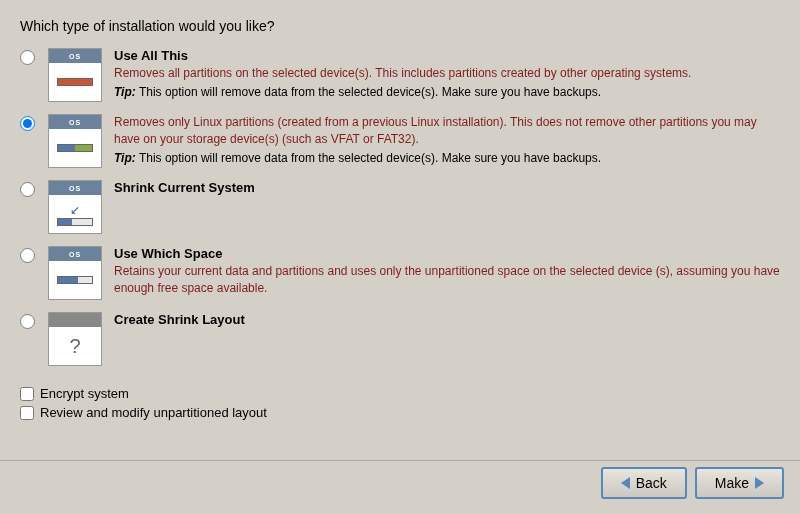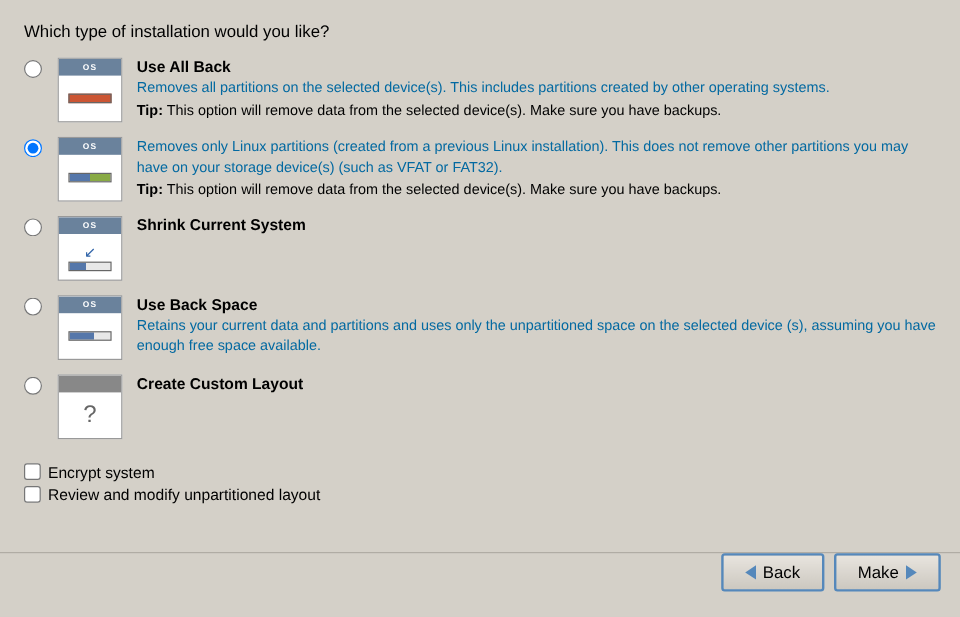--- a/index.html
+++ b/index.html
@@ -113,57 +113,58 @@
     }
 
     .option-title {
       font-weight: bold;
       font-size: 13px;
       margin-bottom: 2px;
     }
 
     .option-desc {
       font-size: 12px;
-      color: #0369a1;
+      color: #7f1d1d;
       line-height: 1.4;
       margin-bottom: 2px;
     }
 
     .option-tip {
       font-size: 12px;
       color: #000;
       margin-top: 3px;
     }
 
     .option-tip b {
       font-weight: bold;
+      font-style: italic;
     }
 
     .checkboxes-area {
       margin-top: 8px;
       display: flex;
       flex-direction: column;
       gap: 4px;
     }
 
     .checkbox-row {
       display: flex;
-      align-items: flex-start;
+      align-items: flex-end;
       gap: 6px;
       font-size: 13px;
     }
 
     .footer {
       height: 54px;
       background: #d4d0c8;
       border-top: 1px solid #b0aca4;
       display: flex;
-      align-items: flex-start;
+      align-items: flex-end;
       justify-content: flex-end;
-      padding: 0 16px;
+      padding: 15px 16px;
       gap: 8px;
     }
 
     .nav-button {
       display: flex;
       align-items: center;
       gap: 6px;
       padding: 6px 18px;
       background: linear-gradient(to bottom, #e8e4de, #ccc8c0);
       border: 2px solid #5588bb;
@@ -242,21 +243,21 @@
       <div class="icon-box">
         <div class="icon-top-bar">OS</div>
         <div class="icon-body">
           <div class="disk-graphic">
             <div class="disk-bar-full-red"></div>
           </div>
         </div>
       </div>
     </div>
     <div class="option-text">
-      <div class="option-title">Use All Back</div>
+      <div class="option-title">Use All This</div>
       <div class="option-desc">Removes all partitions on the selected device(s).  This includes partitions created by other operating systems.</div>
       <div class="option-tip">
         <b>Tip:</b> <span>This option will remove data from the selected device(s).  Make sure you have backups.</span>
       </div>
     </div>
   </div>
 
   <div class="option-row">
     <div class="radio-col">
       <input type="radio" name="install-type" id="replace-existing" checked="" style="">
@@ -307,39 +308,39 @@
       <div class="icon-box">
         <div class="icon-top-bar">OS</div>
         <div class="icon-body">
           <div class="disk-graphic">
             <div class="disk-bar-full" style="background: linear-gradient(to right, #5577aa 60%, #e8e8e8 40%);"></div>
           </div>
         </div>
       </div>
     </div>
     <div class="option-text">
-      <div class="option-title">Use Back Space</div>
+      <div class="option-title">Use Which Space</div>
       <div class="option-desc">Retains your current data and partitions and uses only the unpartitioned space on the selected device (s), assuming you have enough free space available.</div>
     </div>
   </div>
 
   <div class="option-row">
     <div class="radio-col">
       <input type="radio" name="install-type" id="create-custom" style="">
     </div>
     <div class="icon-col">
       <div class="icon-box">
         <div class="icon-top-bar" style="background:#888;"></div>
         <div class="icon-body">
           <span class="custom-icon">?</span>
         </div>
       </div>
     </div>
     <div class="option-text">
-      <div class="option-title">Create Custom Layout</div>
+      <div class="option-title">Create Shrink Layout</div>
     </div>
   </div>
 
   <div class="checkboxes-area">
     <div class="checkbox-row">
       <input type="checkbox" id="encrypt-system" style="">
       <label for="encrypt-system">Encrypt system</label>
     </div>
     <div class="checkbox-row">
       <input type="checkbox" id="review-partitioning" style="">

